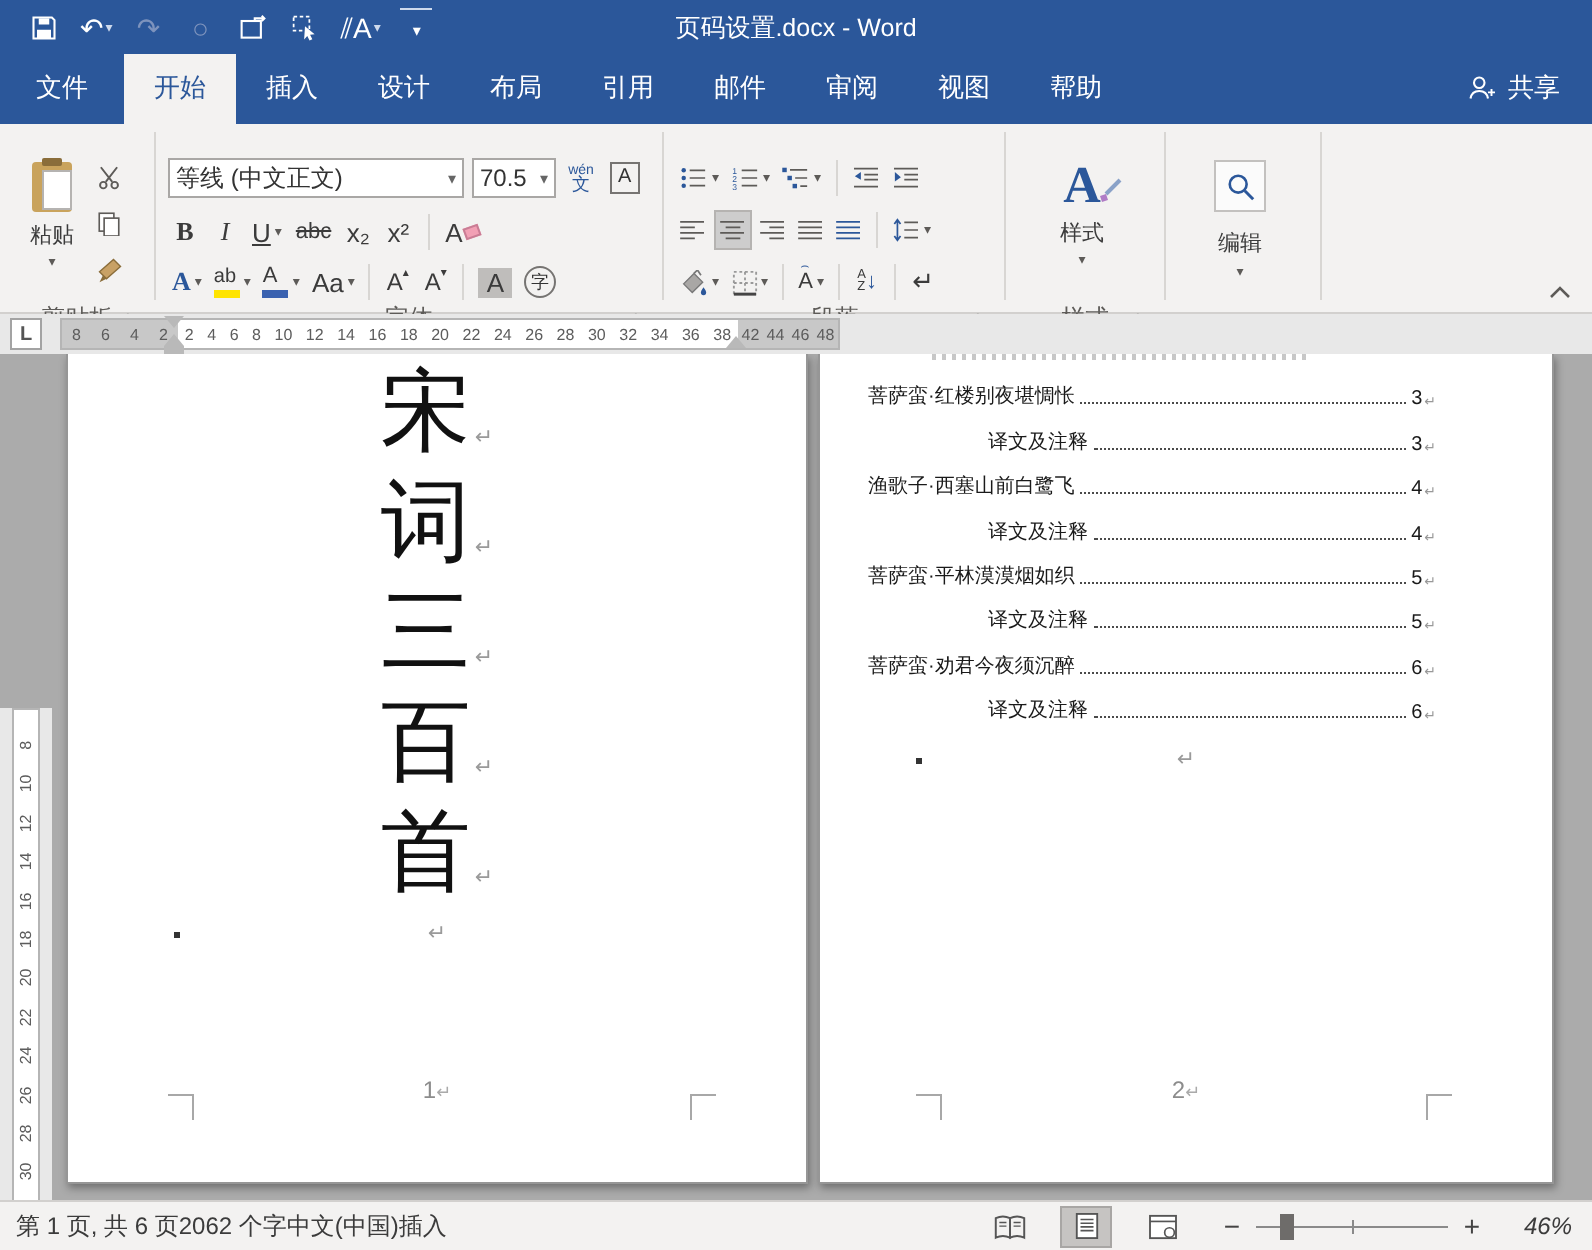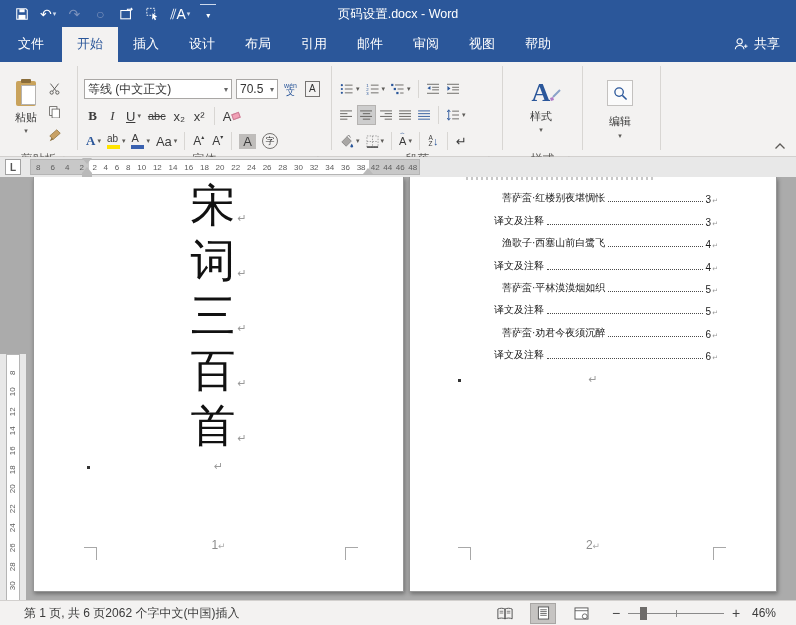--- a/index.html
+++ b/index.html
@@ -101,39 +101,39 @@
   .pgnum .ret::before{content:"↵";}
   .crop{position:absolute;width:13px;height:13px;}
   .crop.bl{border-top:1px solid #a8a8a8;border-right:1px solid #a8a8a8;}
   .crop.br{border-top:1px solid #a8a8a8;border-left:1px solid #a8a8a8;}
   .toc{position:absolute;left:0;right:0;top:6px;}
   .toc-row{display:flex;align-items:flex-end;height:22.4px;padding-right:58px;font-size:10px;color:#1a1a1a;cursor:pointer;}
   .toc-row .t{white-space:nowrap;}
   .toc-row .leader{flex:1;border-bottom:1px dotted #4a4a4a;margin:0 3px 3px 3px;}
   .toc-row .mk{font-size:7px;color:#999;margin-left:1px;}
   .toc-row .mk::before{content:"↵";}
-  .lvl1{padding-left:68px;margin-left:24px;}
+  .lvl1{padding-left:24px;}
   .lvl2{padding-left:84px;}
   .clip-top{position:absolute;left:56px;top:0;width:190px;height:3px;background:repeating-linear-gradient(90deg,#9a9a9a 0 2px,transparent 2px 5px);opacity:.55;}
 
   
   .statusbar{position:absolute;left:0;top:600px;width:796px;height:25px;background:#f3f2f1;border-top:1px solid #d2d0ce;display:flex;align-items:center;font-size:12px;color:#3b3b3b;}
   .sb-item{white-space:nowrap;cursor:pointer;}
-  .sb-item.first{margin-left:24px;}
+  .sb-item.first{margin-left:8px;}
   .sb-acc{display:inline-flex;align-items:center;gap:4px;}
   .sb-right{position:absolute;right:10px;display:flex;align-items:center;}
   .viewbtn{width:26px;height:21px;display:flex;align-items:center;justify-content:center;cursor:pointer;}
   .viewbtn.active{background:#c6c4c2;border:1px solid #a8a6a4;}
   .zoomctl{display:flex;align-items:center;margin-left:14px;}
   .zminus,.zplus{font-size:14px;color:#444;width:16px;text-align:center;cursor:pointer;}
   .ztrack{position:relative;width:96px;height:14px;margin:0 4px;cursor:pointer;}
   .ztrack .line{position:absolute;left:0;right:0;top:7px;height:1px;background:#8a8a8a;}
   .ztrack .ctick{position:absolute;left:48px;top:4px;width:1px;height:7px;background:#8a8a8a;}
   .zhandle{position:absolute;left:12px;top:1px;width:7px;height:13px;background:#6e6c6a;cursor:grab;}
-  .zpct{margin-left:8px;width:34px;text-align:left;cursor:pointer;}
+  .zpct{margin-left:8px;width:34px;text-align:right;cursor:pointer;font-style:italic;}
   svg{display:block;}
 </style>
 </head>
 <body>
 
 <div class="titlebar">
   <div class="qat">
     <span class="qi">
       <svg width="14" height="14" viewBox="0 0 16 16">
           <path d="M2 2h10.5L14 3.5V14H2z" fill="none" stroke="#fff" stroke-width="1.2"></path>

